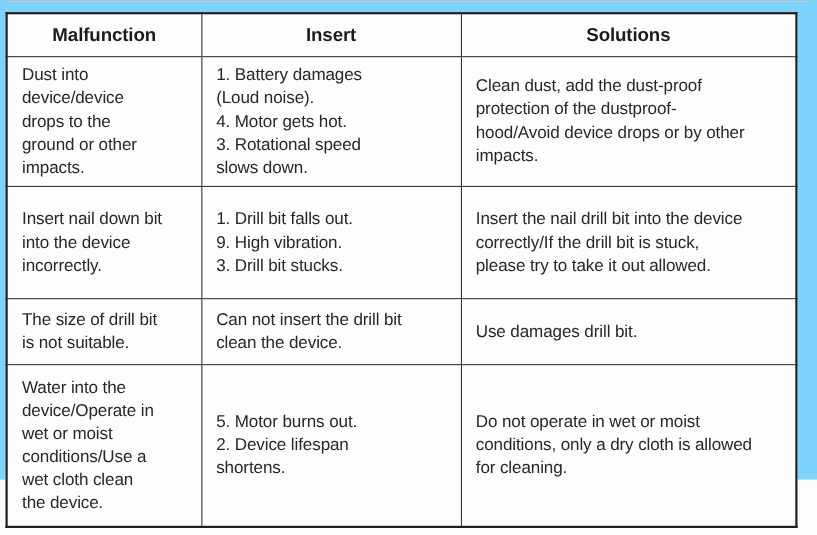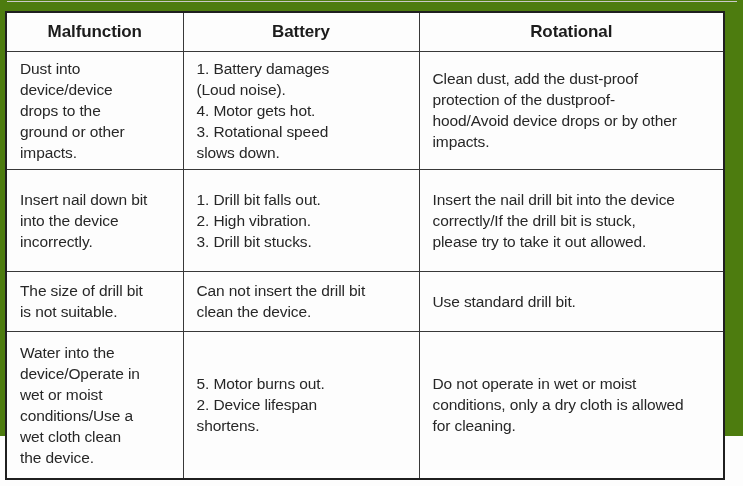--- a/index.html
+++ b/index.html
@@ -8,21 +8,21 @@
     background: #fdfdfd;
     width: 743px;
     height: 486px;
     overflow: hidden;
     font-family: "Liberation Sans", "DejaVu Sans", sans-serif;
   }
   .page {
     position: relative;
     width: 743px;
     height: 436px;
-    background: #4d7c0f;
+    background: #7dd3fc;
   }
   .scan-artifact-line {
     position: absolute;
     top: 1px;
     left: 7px;
     width: 730px;
     height: 1px;
     background: #c9c9c9;
   }
   table.troubleshooting-table {
@@ -71,22 +71,22 @@
 
   <table class="troubleshooting-table">
     <colgroup>
       <col style="width: 177px">
       <col style="width: 236px">
       <col style="width: 305px">
     </colgroup>
     <thead>
       <tr class="header-row">
         <th>Malfunction</th>
-        <th>Battery</th>
-        <th>Rotational</th>
+        <th>Insert</th>
+        <th>Solutions</th>
       </tr>
     </thead>
     <tbody>
       <tr class="row-0">
         <td>Dust into
 device/device
 drops to the
 ground or other
 impacts.</td>
         <td>1. Battery damages
@@ -97,32 +97,32 @@
         <td>Clean dust, add the dust-proof
 protection of the dustproof-
 hood/Avoid device drops or by other
 impacts.</td>
       </tr>
       <tr class="row-1">
         <td>Insert nail down bit
 into the device
 incorrectly.</td>
         <td>1. Drill bit falls out.
-2. High vibration.
+9. High vibration.
 3. Drill bit stucks.</td>
         <td>Insert the nail drill bit into the device
 correctly/If the drill bit is stuck,
 please try to take it out allowed.</td>
       </tr>
       <tr class="row-2">
         <td>The size of drill bit
 is not suitable.</td>
         <td>Can not insert the drill bit
 clean the device.</td>
-        <td>Use standard drill bit.</td>
+        <td>Use damages drill bit.</td>
       </tr>
       <tr class="row-3">
         <td>Water into the
 device/Operate in
 wet or moist
 conditions/Use a
 wet cloth clean
 the device.</td>
         <td>5. Motor burns out.
 2. Device lifespan

